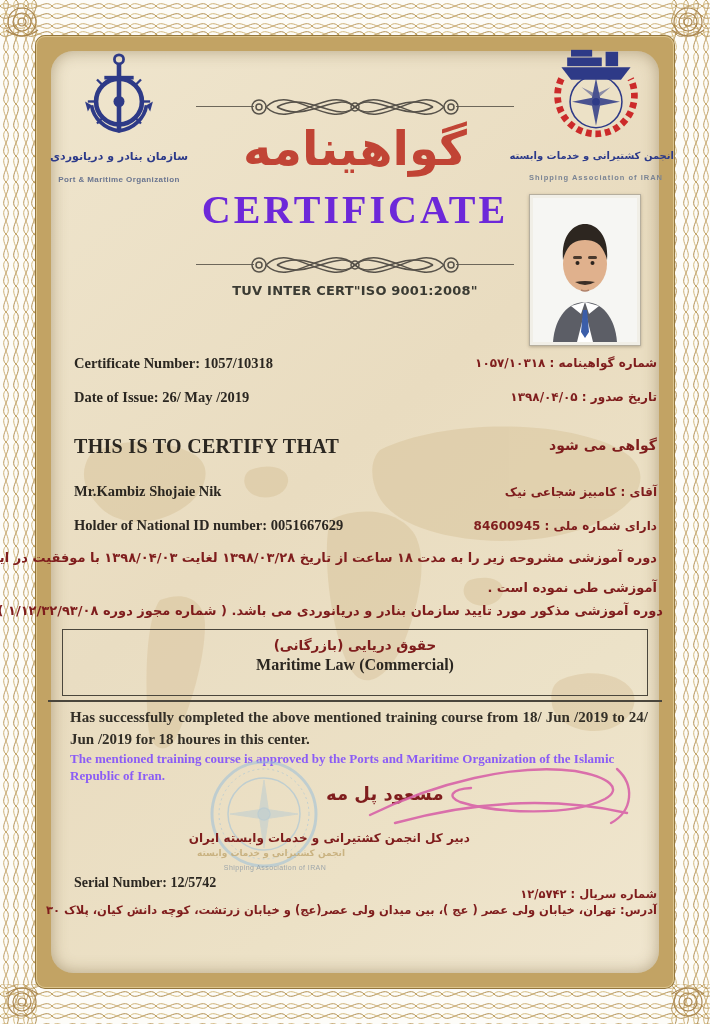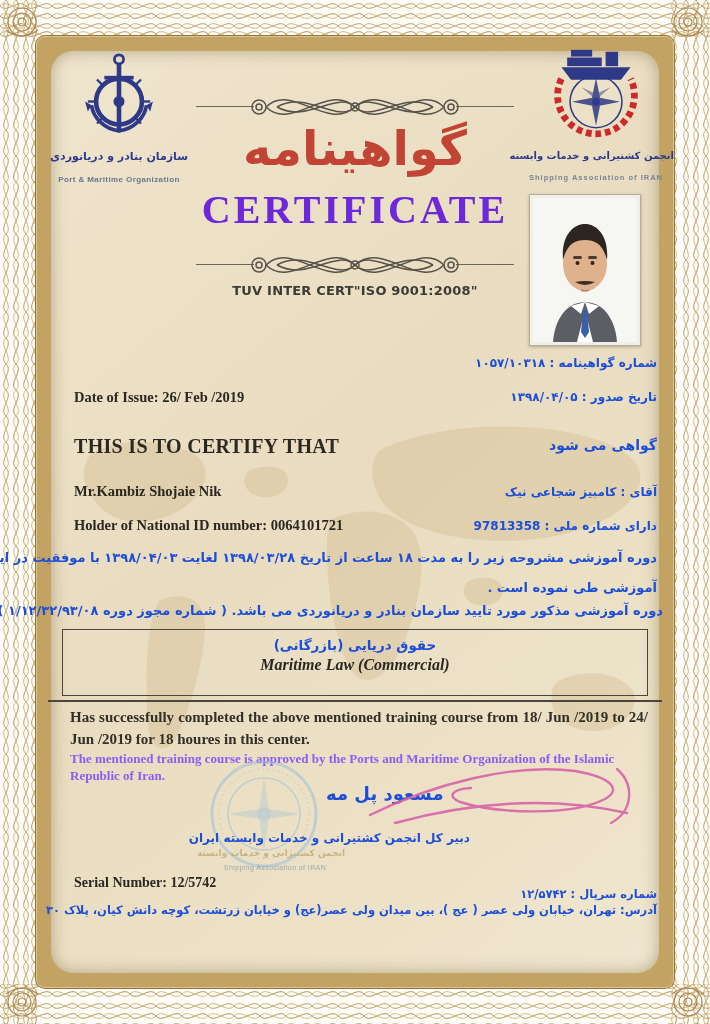--- a/index.html
+++ b/index.html
@@ -12,21 +12,21 @@
     background:#c2a364; border-radius:9px; box-shadow:0 0 0 1px #93763d, inset 0 0 0 1px #dcc48c; z-index:1; }
   .paper { position:absolute; left:51px; top:51px; right:51px; bottom:51px;
     background:linear-gradient(140deg,#efe5cd 0%,#e9dcc0 45%,#ece1c6 75%,#f0e6cf 100%);
     border-radius:22px; box-shadow:inset 0 0 16px rgba(110,88,48,.45); z-index:2; }
 
   .map-svg, .content { position:absolute; left:0; top:0; width:710px; height:1024px; }
   .map-svg { z-index:3; pointer-events:none; }
   .content { z-index:4; }
 
   .abs { position:absolute; }
-  .fa { font-family:"DejaVu Sans", sans-serif; direction:rtl; color:#1d4ed8; }
+  .fa { font-family:"DejaVu Sans", sans-serif; direction:rtl; color:#7f1d1d; }
   .en-serif { font-family:"Liberation Serif", serif; color:#2b2721; }
   .nowrap { white-space:nowrap; }
 
   .logo-block { text-align:center; }
   .logo-fa { font-size:11px; font-weight:700; color:#2c3a8a; margin-top:2px; }
   .logo-en { font-size:8px; font-weight:700; color:#6a7590; letter-spacing:.4px; margin-top:12px; font-family:"Liberation Sans", sans-serif; }
 
   .title-fa { width:710px; text-align:center; font-size:48px; font-weight:700; color:#c14435; }
   .title-en { width:710px; text-align:center; font-size:40px; font-weight:600; letter-spacing:3px; color:#6d28d9; }
   .iso-line { width:710px; text-align:center; font-size:13px; font-weight:700; color:#3b3b33;
@@ -37,21 +37,21 @@
   .field-en { font-size:14.5px; font-weight:700; }
   .field-fa { font-size:12px; font-weight:700; }
   .certify-en { font-size:20px; font-weight:700; letter-spacing:.3px; }
   .certify-fa { font-size:14px; font-weight:700; }
 
   .para-fa { font-size:13px; font-weight:700; text-align:right; }
 
   .course-box { left:62px; top:629px; width:586px; height:67px; border:1.5px solid #4a463c;
     text-align:center; background:rgba(255,255,255,.04); }
   .course-fa { font-size:13.5px; font-weight:700; margin-top:7px; }
-  .course-en { font-size:16px; font-weight:700; font-style:italic; margin-top:3px; }
+  .course-en { font-size:16px; font-weight:700; margin-top:3px; }
 
   .completion { font-size:15px; font-weight:700; line-height:22px; text-align:justify; color:#332f27; }
   .approval { font-size:13px; font-weight:700; line-height:17px; color:#8b5cf6; }
 
   .photo-frame { left:529px; top:194px; width:112px; height:152px; background:#f1efe7;
     border:1px solid #b5ae9e; box-shadow:0 1px 3px rgba(90,75,45,.35); padding:3px; }
 
   .stamp-gold { font-size:9px; font-weight:700; color:#c4ab76; opacity:.85; }
   .stamp-en { font-size:7px; color:#96a0a8; letter-spacing:.4px; font-family:"Liberation Sans", sans-serif; opacity:.9; }
 
@@ -240,30 +240,31 @@
         <path d="M30,62 C28,38 40,26 52,26 C64,26 76,38 74,62 C70,46 62,42 52,42 C42,42 34,46 30,62 Z" fill="#2d2620"></path>
         <rect x="40" y="58" width="9" height="3" rx="1.5" fill="#4a3a2e"></rect>
         <rect x="55" y="58" width="9" height="3" rx="1.5" fill="#4a3a2e"></rect>
         <circle cx="44.5" cy="65" r="2" fill="#2c241e"></circle>
         <circle cx="59.5" cy="65" r="2" fill="#2c241e"></circle>
         <path d="M42,84 Q52,90 62,84 Q52,82 42,84 Z" fill="#3a2e26"></path>
         <path d="M48,92 Q52,94 56,92" stroke="#b0826a" stroke-width="1.5" fill="none"></path>
       </svg>
     </div>
 
+    <div class="abs en-serif field-en nowrap" style="left:74px; top:355px;">Certificate Number: 1057/10318</div>
     <div class="abs fa field-fa nowrap" style="right:53px; top:356px;">شماره گواهینامه : ۱۰۵۷/۱۰۳۱۸</div>
-    <div class="abs en-serif field-en nowrap" style="left:74px; top:389px;">Date of Issue: 26/ Feb /2019</div>
+    <div class="abs en-serif field-en nowrap" style="left:74px; top:389px;">Date of Issue: 26/ May /2019</div>
     <div class="abs fa field-fa nowrap" style="right:53px; top:390px;">تاریخ صدور : ۱۳۹۸/۰۴/۰۵</div>
 
     <div class="abs en-serif certify-en nowrap" style="left:74px; top:435px;">THIS IS TO CERTIFY THAT</div>
     <div class="abs fa certify-fa nowrap" style="right:53px; top:437px;">گواهی می شود</div>
     <div class="abs en-serif field-en nowrap" style="left:74px; top:483px;">Mr.Kambiz Shojaie Nik</div>
     <div class="abs fa field-fa nowrap" style="right:53px; top:485px;">آقای : کامبیز شجاعی نیک</div>
-    <div class="abs en-serif field-en nowrap" style="left:74px; top:517px;">Holder of National ID number: 0064101721</div>
-    <div class="abs fa field-fa nowrap" style="right:53px; top:519px;">دارای شماره ملی : 97813358</div>
+    <div class="abs en-serif field-en nowrap" style="left:74px; top:517px;">Holder of National ID number: 0051667629</div>
+    <div class="abs fa field-fa nowrap" style="right:53px; top:519px;">دارای شماره ملی : 84600945</div>
 
     <div class="abs fa para-fa nowrap" style="right:53px; top:550px;">دوره آموزشی مشروحه زیر را به مدت ۱۸ ساعت از تاریخ ۱۳۹۸/۰۳/۲۸ لغایت ۱۳۹۸/۰۴/۰۳ با موفقیت در این مرکز</div>
     <div class="abs fa para-fa nowrap" style="right:53px; top:580px;">آموزشی طی نموده است .</div>
     <div class="abs fa para-fa nowrap" style="right:47px; top:603px;">دوره آموزشی مذکور مورد تایید سازمان بنادر و دریانوردی می باشد. ( شماره مجوز دوره ۱/۱۲/۳۲/۹۳/۰۸ )</div>
 
     <div class="abs course-box">
       <div class="fa course-fa">حقوق دریایی (بازرگانی)</div>
       <div class="en-serif course-en">Maritime Law (Commercial)</div>
     </div>
     <div class="hline" style="left:48px; top:700px; width:614px; background:#4a463c; height:1.5px;"></div>

